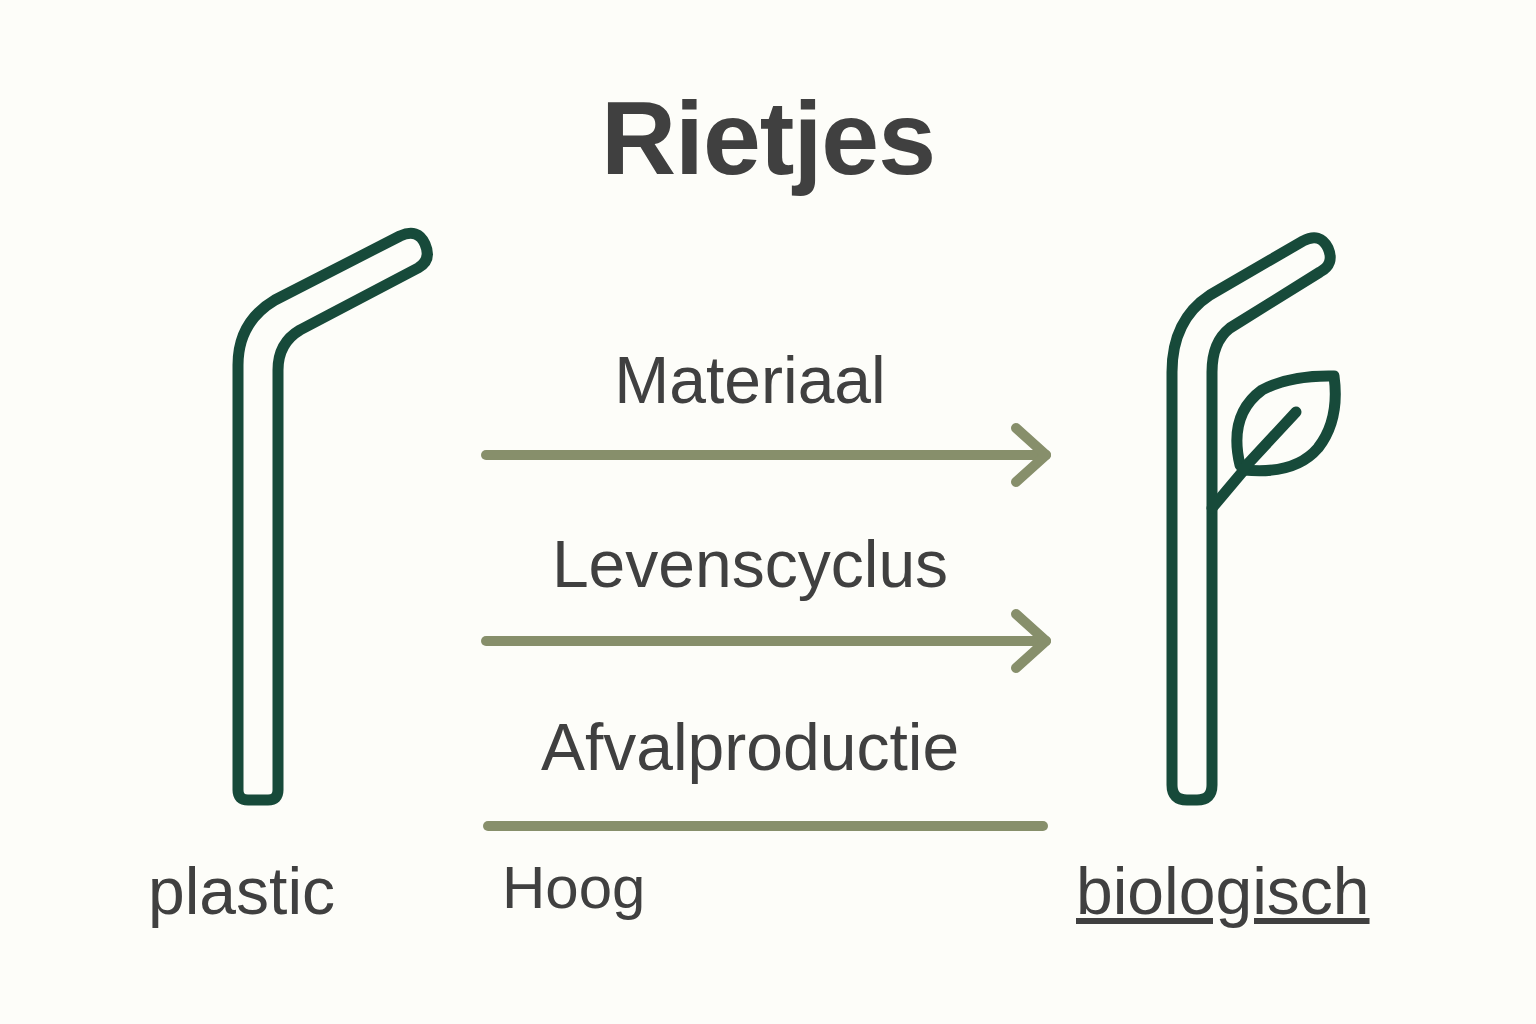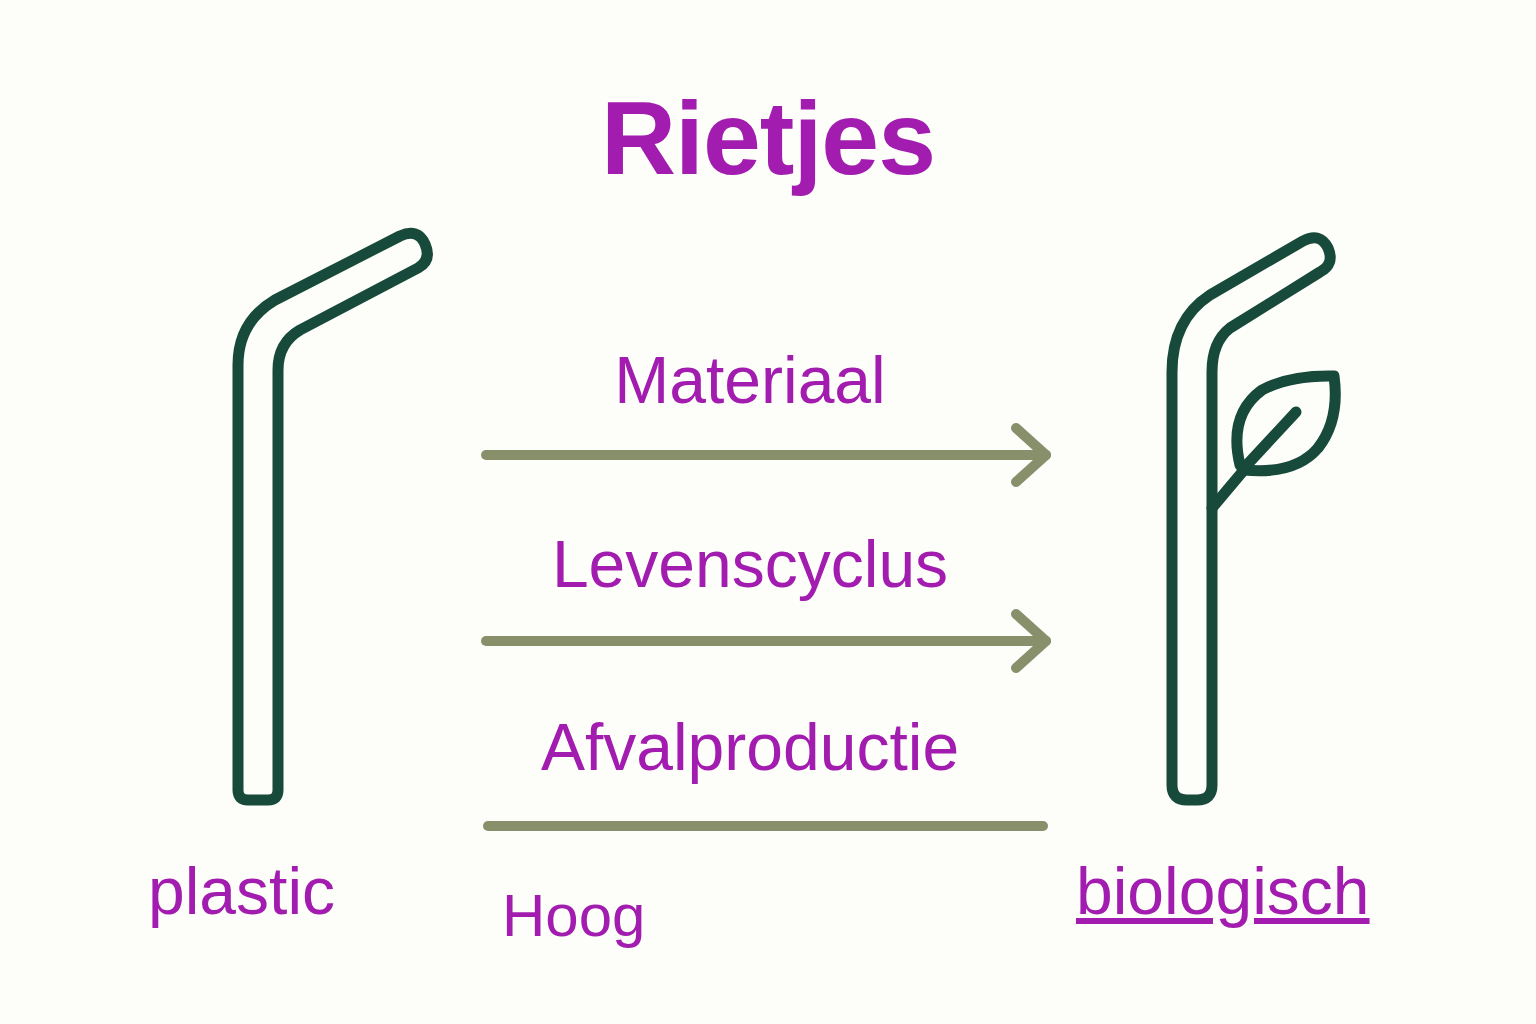--- a/index.html
+++ b/index.html
@@ -17,21 +17,21 @@
     }
     .canvas {
       position: absolute;
       left: 0; top: 0;
       width: 1536px;
       height: 1024px;
     }
     .txt {
       position: absolute;
       white-space: nowrap;
-      color: #a21caf;
+      color: #404040;
       font-weight: 500;
       line-height: 1;
     }
     .title {
       left: 0; width: 1536px; text-align: center;
       top: 86px;
       font-size: 104px;
       font-weight: 700;
       letter-spacing: -1px;
     }
@@ -48,21 +48,21 @@
       font-weight: 500;
       top: 858px;
     }
     .side-left { left: 148px; }
     .side-right { left: 1076px; text-decoration: underline; }
     .scale-label {
       font-size: 60px;
       font-weight: 500;
       top: 858px;
     }
-    .scale-high { left: 502px; margin-top: 28px; }
+    .scale-high { left: 502px; }
     .scale-low { left: 868px; }
   </style>
 </head>
 <body>
 
 <div class="canvas">
 
   <div class="txt title">Rietjes</div>
 
   <svg width="1536" height="1024" viewBox="0 0 1536 1024" style="position:absolute;left:0;top:0;">

